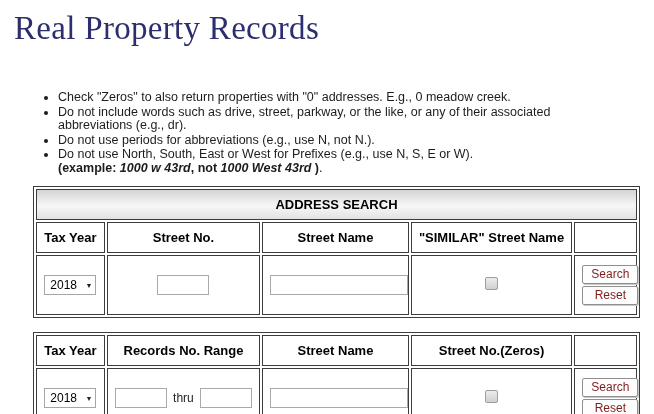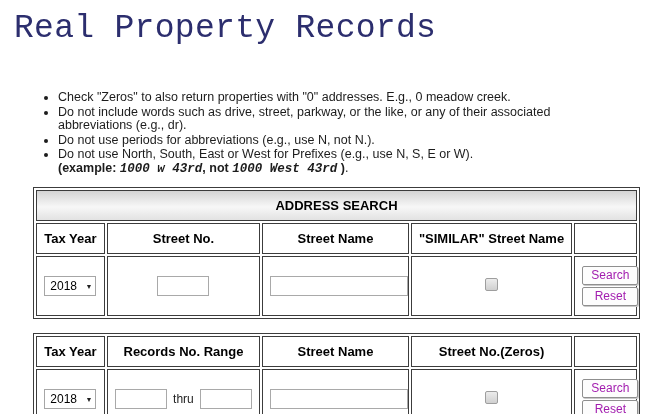--- a/index.html
+++ b/index.html
@@ -5,31 +5,31 @@
   * { box-sizing: border-box; }
   html,body { margin:0; padding:0; }
   body {
     width:654px; height:414px; background:#ffffff; overflow:hidden;
     font-family:"Liberation Sans", sans-serif; color:#1c1c1c;
   }
   h1 {
     margin:10px 0 0 14px;
     font-size:33px; font-weight:400; letter-spacing:0.3px;
     color:#2c2e6e;
-    font-family:Liberation Mono, monospace;
+    font-family:Liberation Serif, serif;
   }
   ul.notes {
     margin:44px 0 0 14px; padding-left:44px; width:580px;
     font-size:12.5px; line-height:13.5px; color:#1c1c1c;
     list-style-type:disc;
   }
   ul.notes li { margin:0 0 1px 0; }
   .i  { }
   .b  { font-weight:700; }
-  .bi { font-weight:700; font-style:italic;font-family:Liberation Mono, monospace; }
+  .bi { font-weight:700; font-style:italic; }
 
   table.search-table {
     margin:11px 0 0 33px; width:607px;
     border-collapse:separate; border-spacing:2px;
     border:1px solid #3c3c3c; background:#ffffff;
     table-layout:fixed;
     font-family:"Liberation Sans", sans-serif;
   }
   table.search-table.second { margin-top:14px; }
   table.search-table th, table.search-table td {
@@ -60,21 +60,21 @@
   .inp.wide  { width:138px; }
 
   .checkbox {
     display:inline-block; width:13px; height:13px;
     border:1px solid #9e9e9e; border-radius:2px;
     background:linear-gradient(180deg,#ececec,#d0d0d0);
   }
 
   .btn {
     display:block; margin:2px auto; width:56px; padding:1px 0 2px;
-    font:12px "Liberation Sans", sans-serif; color:#a21caf;
+    font:12px "Liberation Sans", sans-serif; color:#7f1d1d;
     background:#fdfdfd; border:1px solid #8f8f8f; border-radius:2px;
     box-shadow:1px 1px 0 #c9c9c9;
   }
 
   .range-cell { display:flex; align-items:center; justify-content:space-between; gap:5px; font-size:12px; color:#222; }
 </style>
 </head>
 <body>
 
 <h1>Real Property Records</h1>

